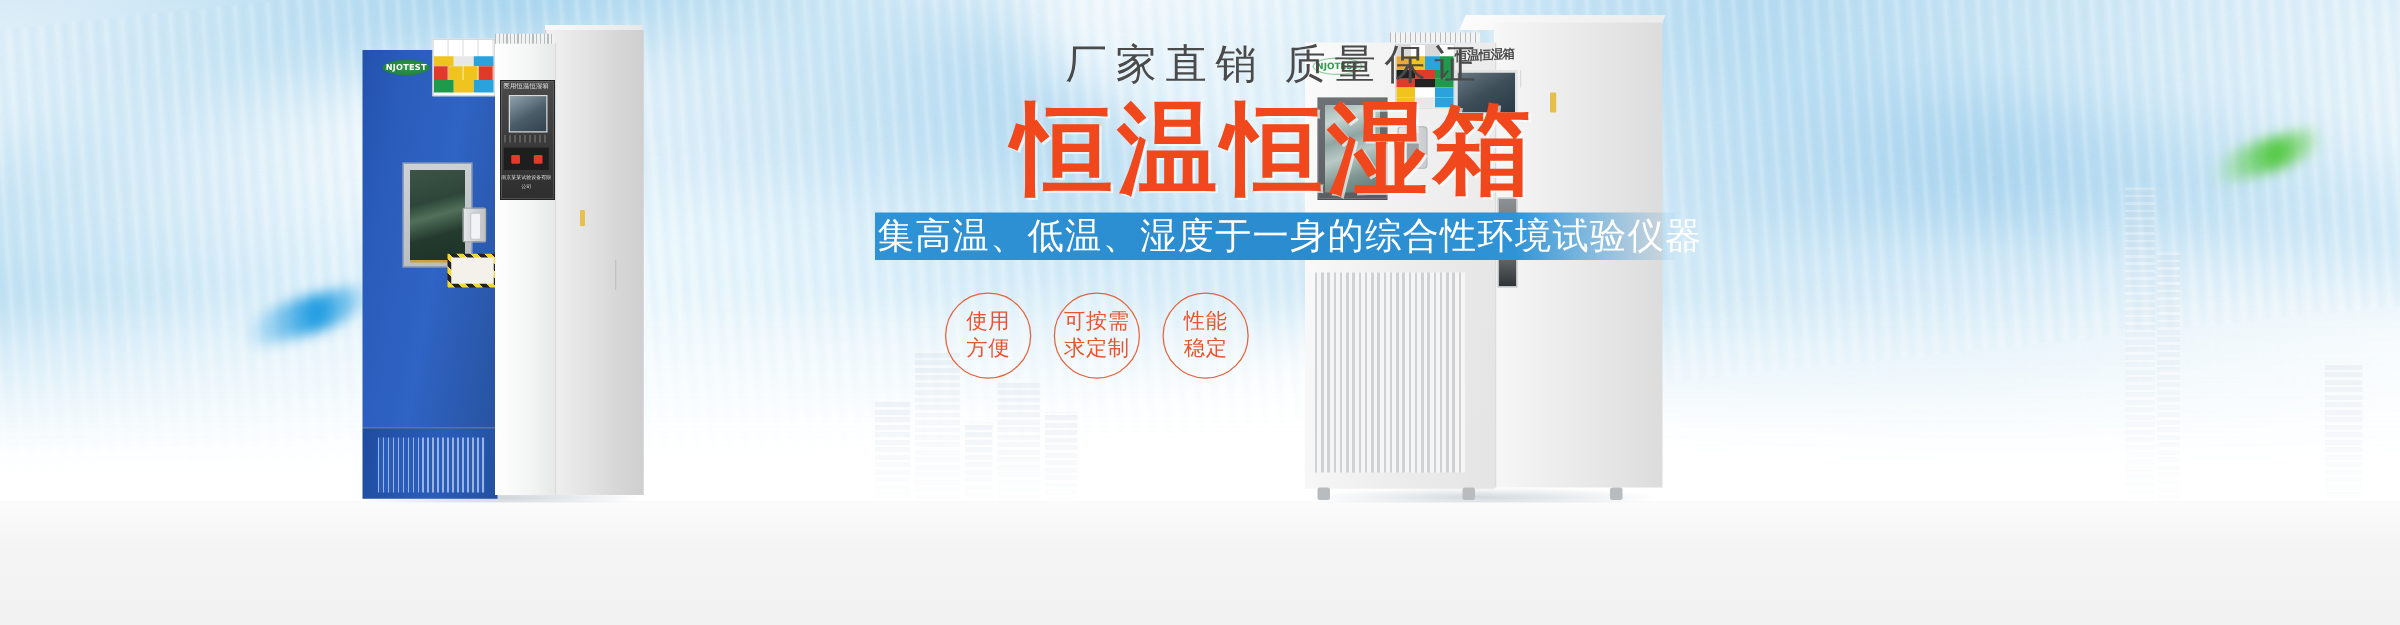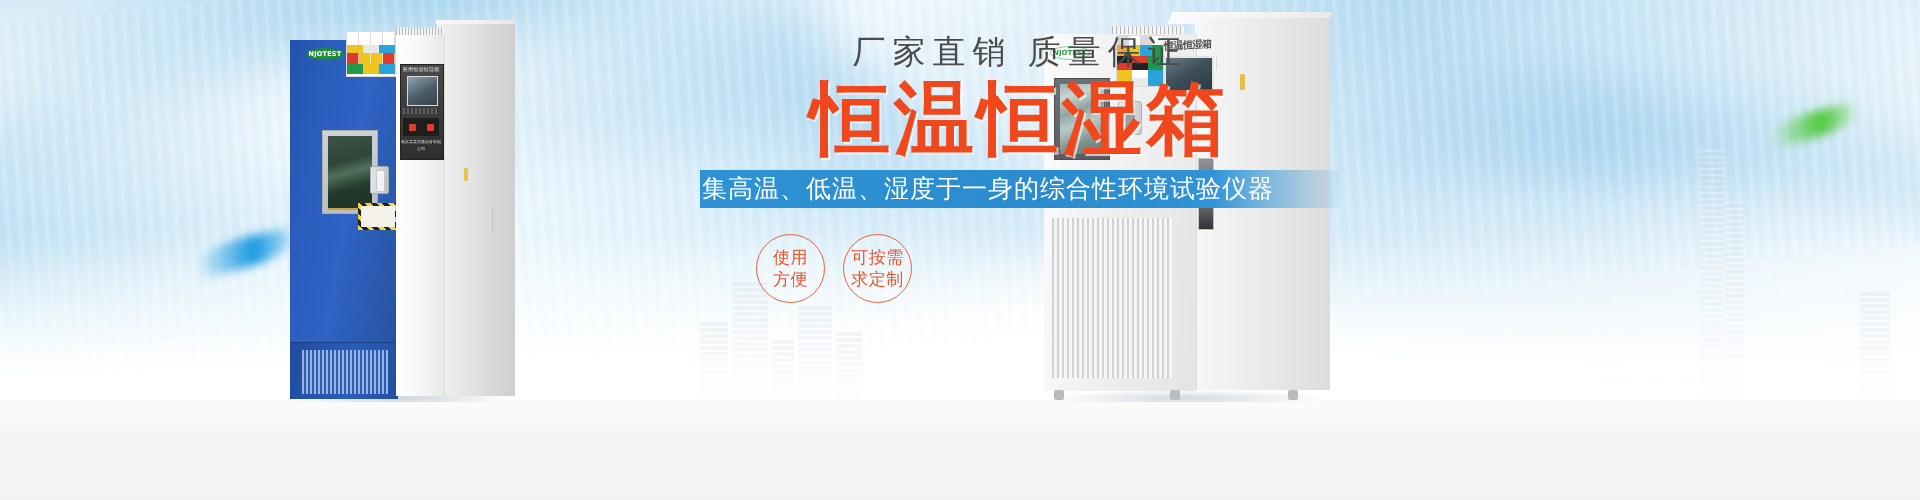--- a/index.html
+++ b/index.html
@@ -138,21 +138,21 @@
   .subbar {
     margin-top: 10px;
     height: 38px;
     background: linear-gradient(90deg, #2f92d4 0%, #2a8ccf 55%, #2f93d6 80%, rgba(47,147,214,0.05) 100%);
     display: flex;
     align-items: center;
     padding-left: 2px;
   }
   .subbar-text {
     color: #ffffff;
-    font-size: 25px;
+    font-size: 29px;
     letter-spacing: 1px;
     white-space: nowrap;
     font-family: "DejaVu Sans", sans-serif;
   }
   .badges {
     margin-top: 26px;
     display: flex;
     gap: 18px;
     padding-left: 56px;
   }
@@ -595,19 +595,23 @@
 
     <div class="badges">
       <div class="badge">
         <span>使用</span>
         <span>方便</span>
       </div>
       <div class="badge">
         <span>可按需</span>
         <span>求定制</span>
       </div>
+      <div class="badge">
+        <span>性能</span>
+        <span>稳定</span>
+      </div>
     </div>
 
   </div>
 
   <div class="grayfloor-line"></div>
   <div class="grayfloor"></div>
 </div>
 
 </body></html>

